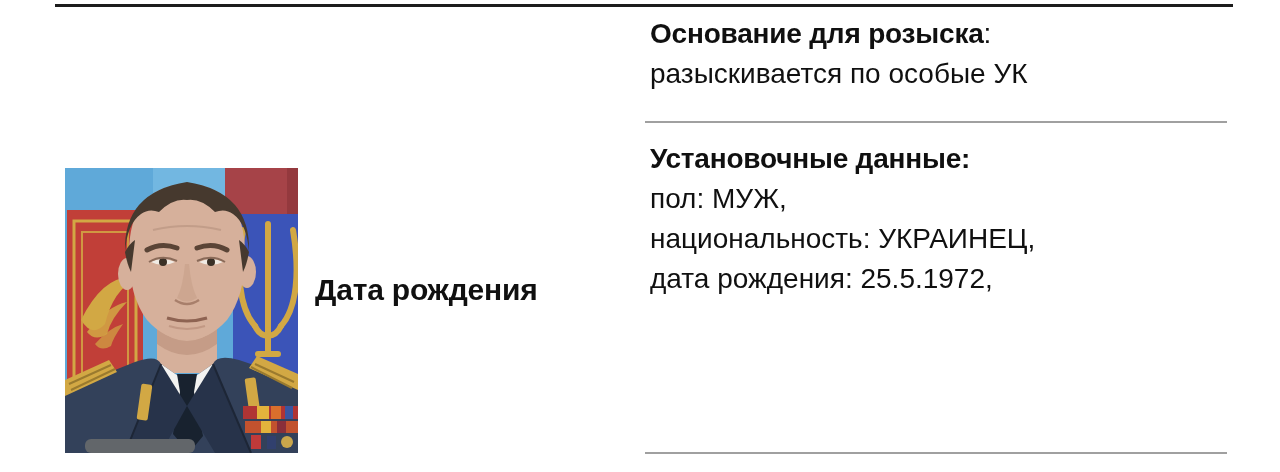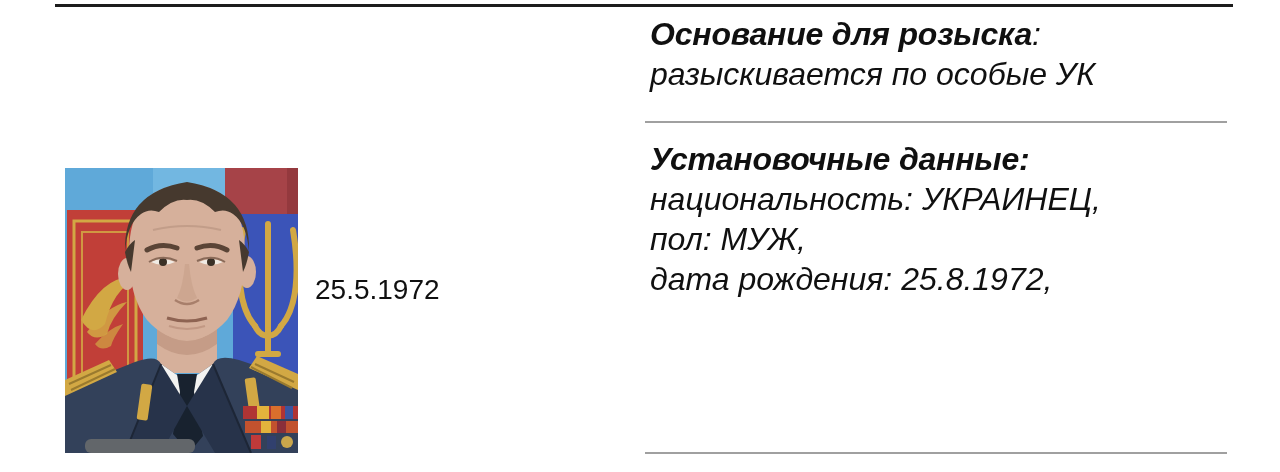--- a/index.html
+++ b/index.html
@@ -20,21 +20,21 @@
   }
   .photo svg{display:block;width:233px;height:285px;}
   .dob-block{
     position:absolute;left:315px;top:272px;line-height:35px;
   }
   .dob-label{font-size:30px;font-weight:700;letter-spacing:-0.2px;}
   .dob-value{font-size:28px;font-weight:400;}
   .right-col{
     position:absolute;left:650px;width:582px;top:0;
   }
-  .sec{position:absolute;left:0;width:582px;line-height:40px;font-size:32px;font-style:italic;}
+  .sec{position:absolute;left:0;width:582px;line-height:40px;font-size:28px;}
   .sec-basis{top:14px;}
   .sec-details{top:139px;}
   .sec .title{font-weight:700;letter-spacing:-0.2px;white-space:nowrap;}
   .sec .title .colon{font-weight:400;}
   .sec .line{font-weight:400;white-space:nowrap;}
   .divider{
     position:absolute;left:645px;width:582px;height:2px;background:#a0a0a0;
   }
   .divider-1{top:121px;}
   .divider-2{top:452px;}
@@ -148,33 +148,33 @@
           <rect x="202" y="268" width="9" height="13" fill="#31406e"></rect>
           <circle cx="222" cy="274" r="6" fill="#caa64b"></circle>
         </g>
 
         <rect x="20" y="271" width="110" height="14" rx="6" fill="#62666a"></rect>
       </g>
     </svg>
   </div>
 
   <div class="dob-block">
-    <div class="dob-value">25.5.1972</div>
+    <div class="dob-label">Дата рождения</div>
   </div>
 
   <div class="right-col">
     <div class="sec sec-basis">
       <div class="title"><span>Основание для розыска</span><span class="colon">:</span></div>
       <div class="line">разыскивается по особые УК</div>
     </div>
 
     <div class="sec sec-details">
       <div class="title">Установочные данные:</div>
+      <div class="line">пол: МУЖ,</div>
       <div class="line">национальность: УКРАИНЕЦ,</div>
-      <div class="line">пол: МУЖ,</div>
-      <div class="line">дата рождения: 25.8.1972,</div>
+      <div class="line">дата рождения: 25.5.1972,</div>
     </div>
   </div>
 
   <div class="divider divider-1"></div>
   <div class="divider divider-2"></div>
 
 </div>
 
 </body></html>

